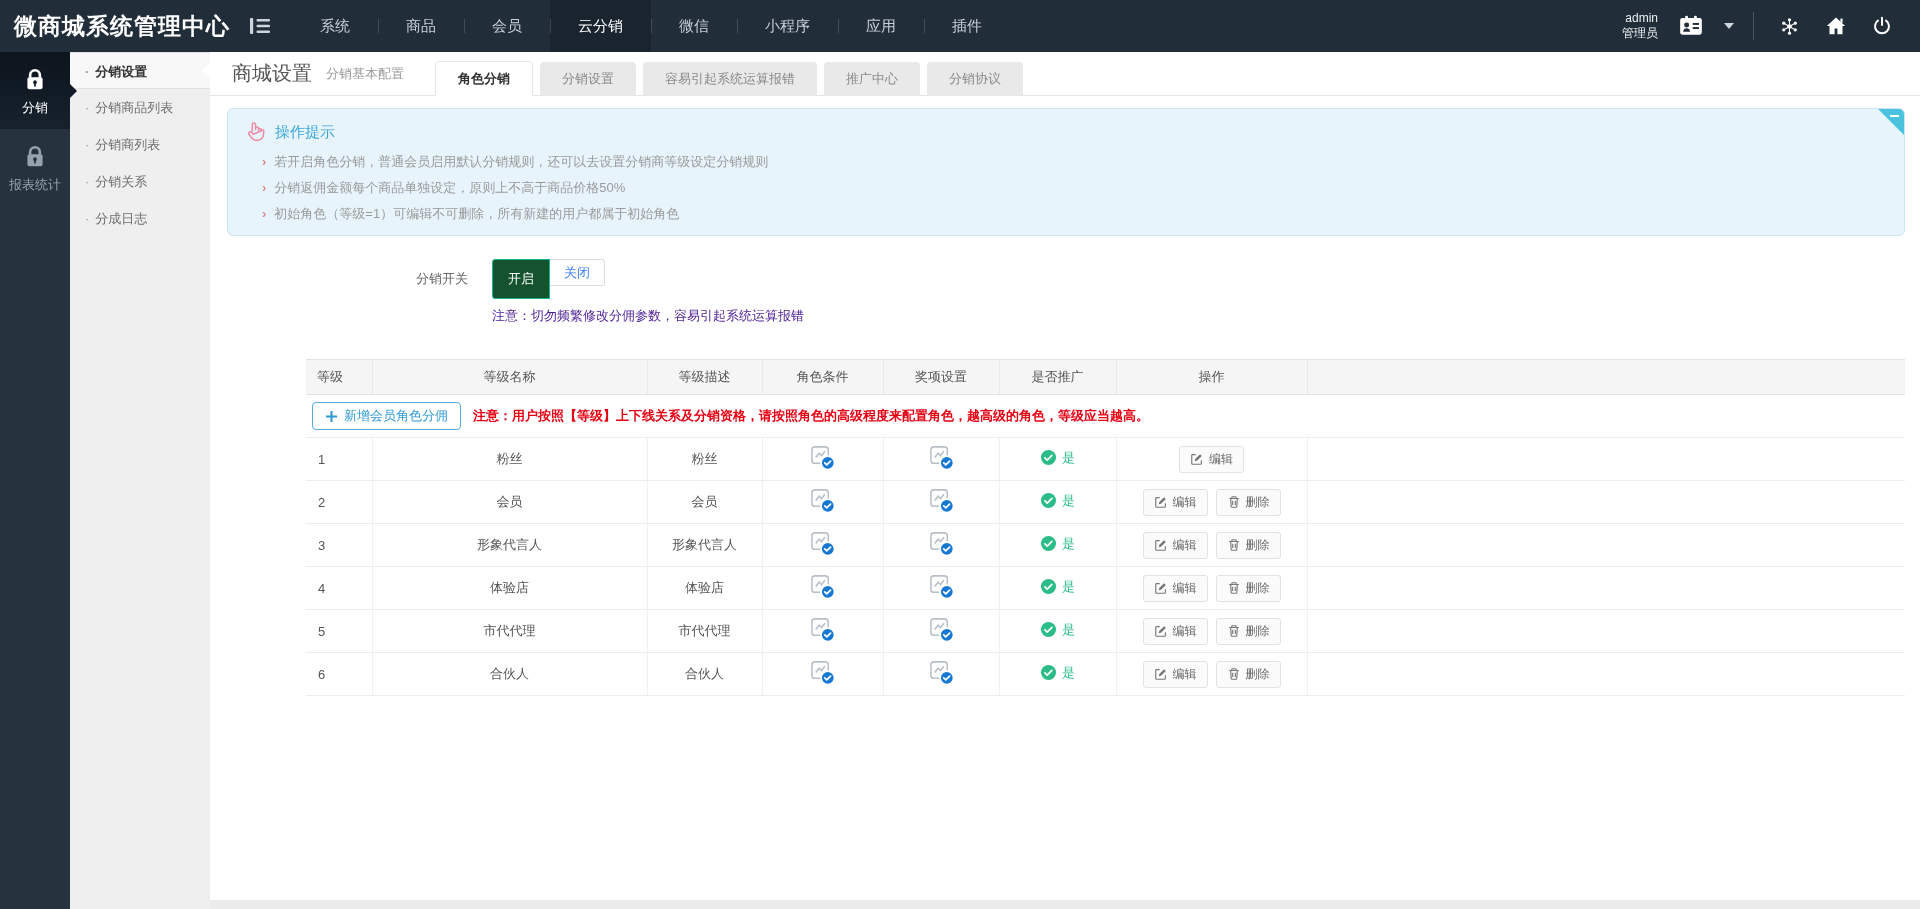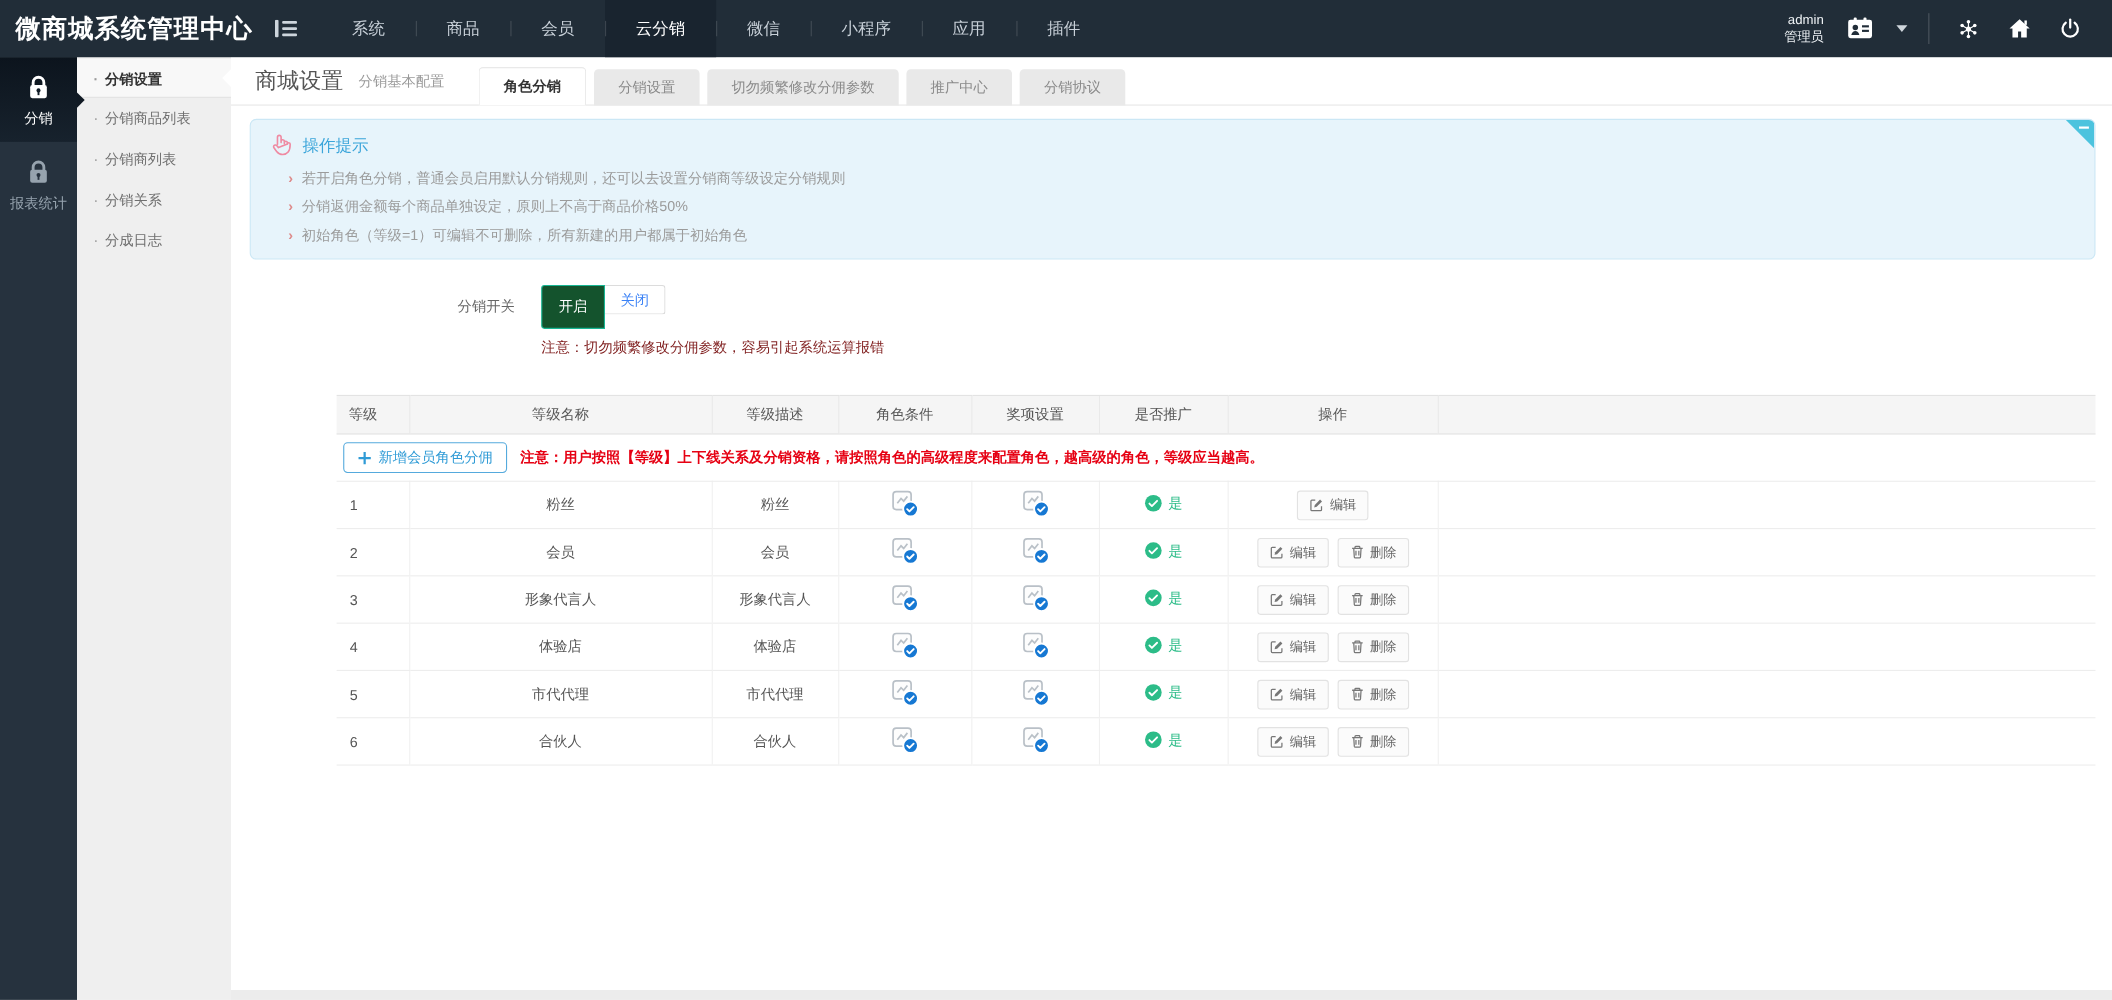--- a/index.html
+++ b/index.html
@@ -35,42 +35,42 @@
   .menu-item{position:relative;height:37px;line-height:37px;padding-left:15px;font-size:13px;color:#6f6f6f;cursor:pointer;white-space:nowrap}
   .menu-item .bullet{color:#9a9a9a;margin-right:6px}
   .menu-item.active{background:#f8f8f8;color:#333;font-weight:bold;border-top:1px solid #e2e2e2;border-bottom:1px solid #e2e2e2}
   .menu-item.active::after{content:"";position:absolute;right:0;top:50%;margin-top:-8px;border-right:8px solid #fff;border-top:8px solid transparent;border-bottom:8px solid transparent}
 
   
   .content{position:absolute;top:52px;left:210px;right:0;bottom:0;background:#fff;overflow:hidden}
   .page-head{position:relative;height:44px;border-bottom:1px solid #e7e7e7;padding-left:22px;display:flex;align-items:center}
   .page-title{font-size:20px;color:#555}
   .page-sub{font-size:13px;color:#9a9a9a;margin-left:14px}
-  .tabs{position:absolute;left:225px;bottom:-1px;display:flex;gap:7px;align-items:flex-end}
+  .tabs{position:absolute;left:225px;bottom:-1px;display:flex;gap:7px;align-items:center}
   .tab{height:33px;line-height:33px;padding:0 22px;background:#e9e9e9;color:#8a8a8a;font-size:13px;border-radius:4px 4px 0 0;cursor:pointer;white-space:nowrap}
   .tab.active{background:#fff;color:#333;font-weight:bold;border:1px solid #e7e7e7;border-bottom:1px solid #fff;height:35px;line-height:33px}
 
   
   .notice{position:relative;margin:12px 15px 0 17px;background:#e7f4fb;border:1px solid #cbe7f5;border-radius:6px;padding:10px 30px 8px 16px;overflow:hidden}
   .notice-fold{position:absolute;top:0;right:0;width:26px;height:26px;background:#4cc3de;clip-path:polygon(0 0,100% 0,100% 100%);cursor:pointer}
   .fold-minus{position:absolute;top:6px;right:5px;width:9px;height:2px;background:#fff}
   .notice-head{display:flex;align-items:center;gap:9px;height:26px;margin-bottom:4px}
   .notice-title{color:#3ba5da;font-size:15px}
   .notice-lines{list-style:none;padding-left:18px}
   .notice-line{font-size:13px;color:#9b9b9b;line-height:26px}
   .notice-line .marker{color:#dd8a8a;margin-right:8px;font-weight:bold}
   .notice-line.hl{color:#3b9fd8}
 
   
   .form-row{display:flex;align-items:center;margin-top:23px}
   .form-label{width:258px;text-align:right;font-size:13px;color:#666}
   .switch{display:flex;margin-left:24px}
   .sw-on{height:40px;padding:0 15px;background:#14532d;color:#fff;border:1px solid #18b694;border-radius:3px 0 0 3px;font-size:13px;cursor:pointer}
   .sw-off{height:27px;padding:0 14px;background:#fff;color:#3b82f6;border:1px solid #dcdcdc;border-left:none;border-radius:0 3px 3px 0;font-size:13px;cursor:pointer}
-  .switch-note{margin:8px 2px 0 282px;font-size:13px;color:#7f1d1d}
+  .switch-note{margin:8px 2px 0 282px;font-size:13px;color:#4c1d95}
 
   
   .roles{border-collapse:collapse;table-layout:fixed;width:1599px;margin:34px 0 0 96px;font-size:13px;color:#555}
   .roles thead th{background:#f5f5f5;height:35px;font-weight:normal;color:#555;border-top:1px solid #e3e3e3;border-bottom:1px solid #e3e3e3;text-align:center}
   .roles thead th+th{border-left:1px solid #e9e9e9}
   .roles thead th:first-child{text-align:left;padding-left:11px}
   .roles tbody td{height:43px;border-bottom:1px solid #ededed;text-align:center;vertical-align:middle}
   .roles tbody tr.data-row td+td{border-left:1px solid #f0f0f0}
   .c-level{text-align:left!important;padding-left:12px!important}
   .insert-row td{height:40px;text-align:left}
@@ -213,21 +213,21 @@
 
   <main class="content">
     <div class="page-head">
       <span class="page-title">商城设置</span>
       <span class="page-sub">分销基本配置</span>
       <div class="tabs" id="tabs">
   <div class="tab active">角色分销</div>
 
   <div class="tab">分销设置</div>
 
-  <div class="tab">切勿频繁修改分佣参数</div>
+  <div class="tab">容易引起系统运算报错</div>
 
   <div class="tab">推广中心</div>
 
   <div class="tab">分销协议</div>
 </div>
     </div>
 
     <div class="page-body">
 
       <section class="notice">

